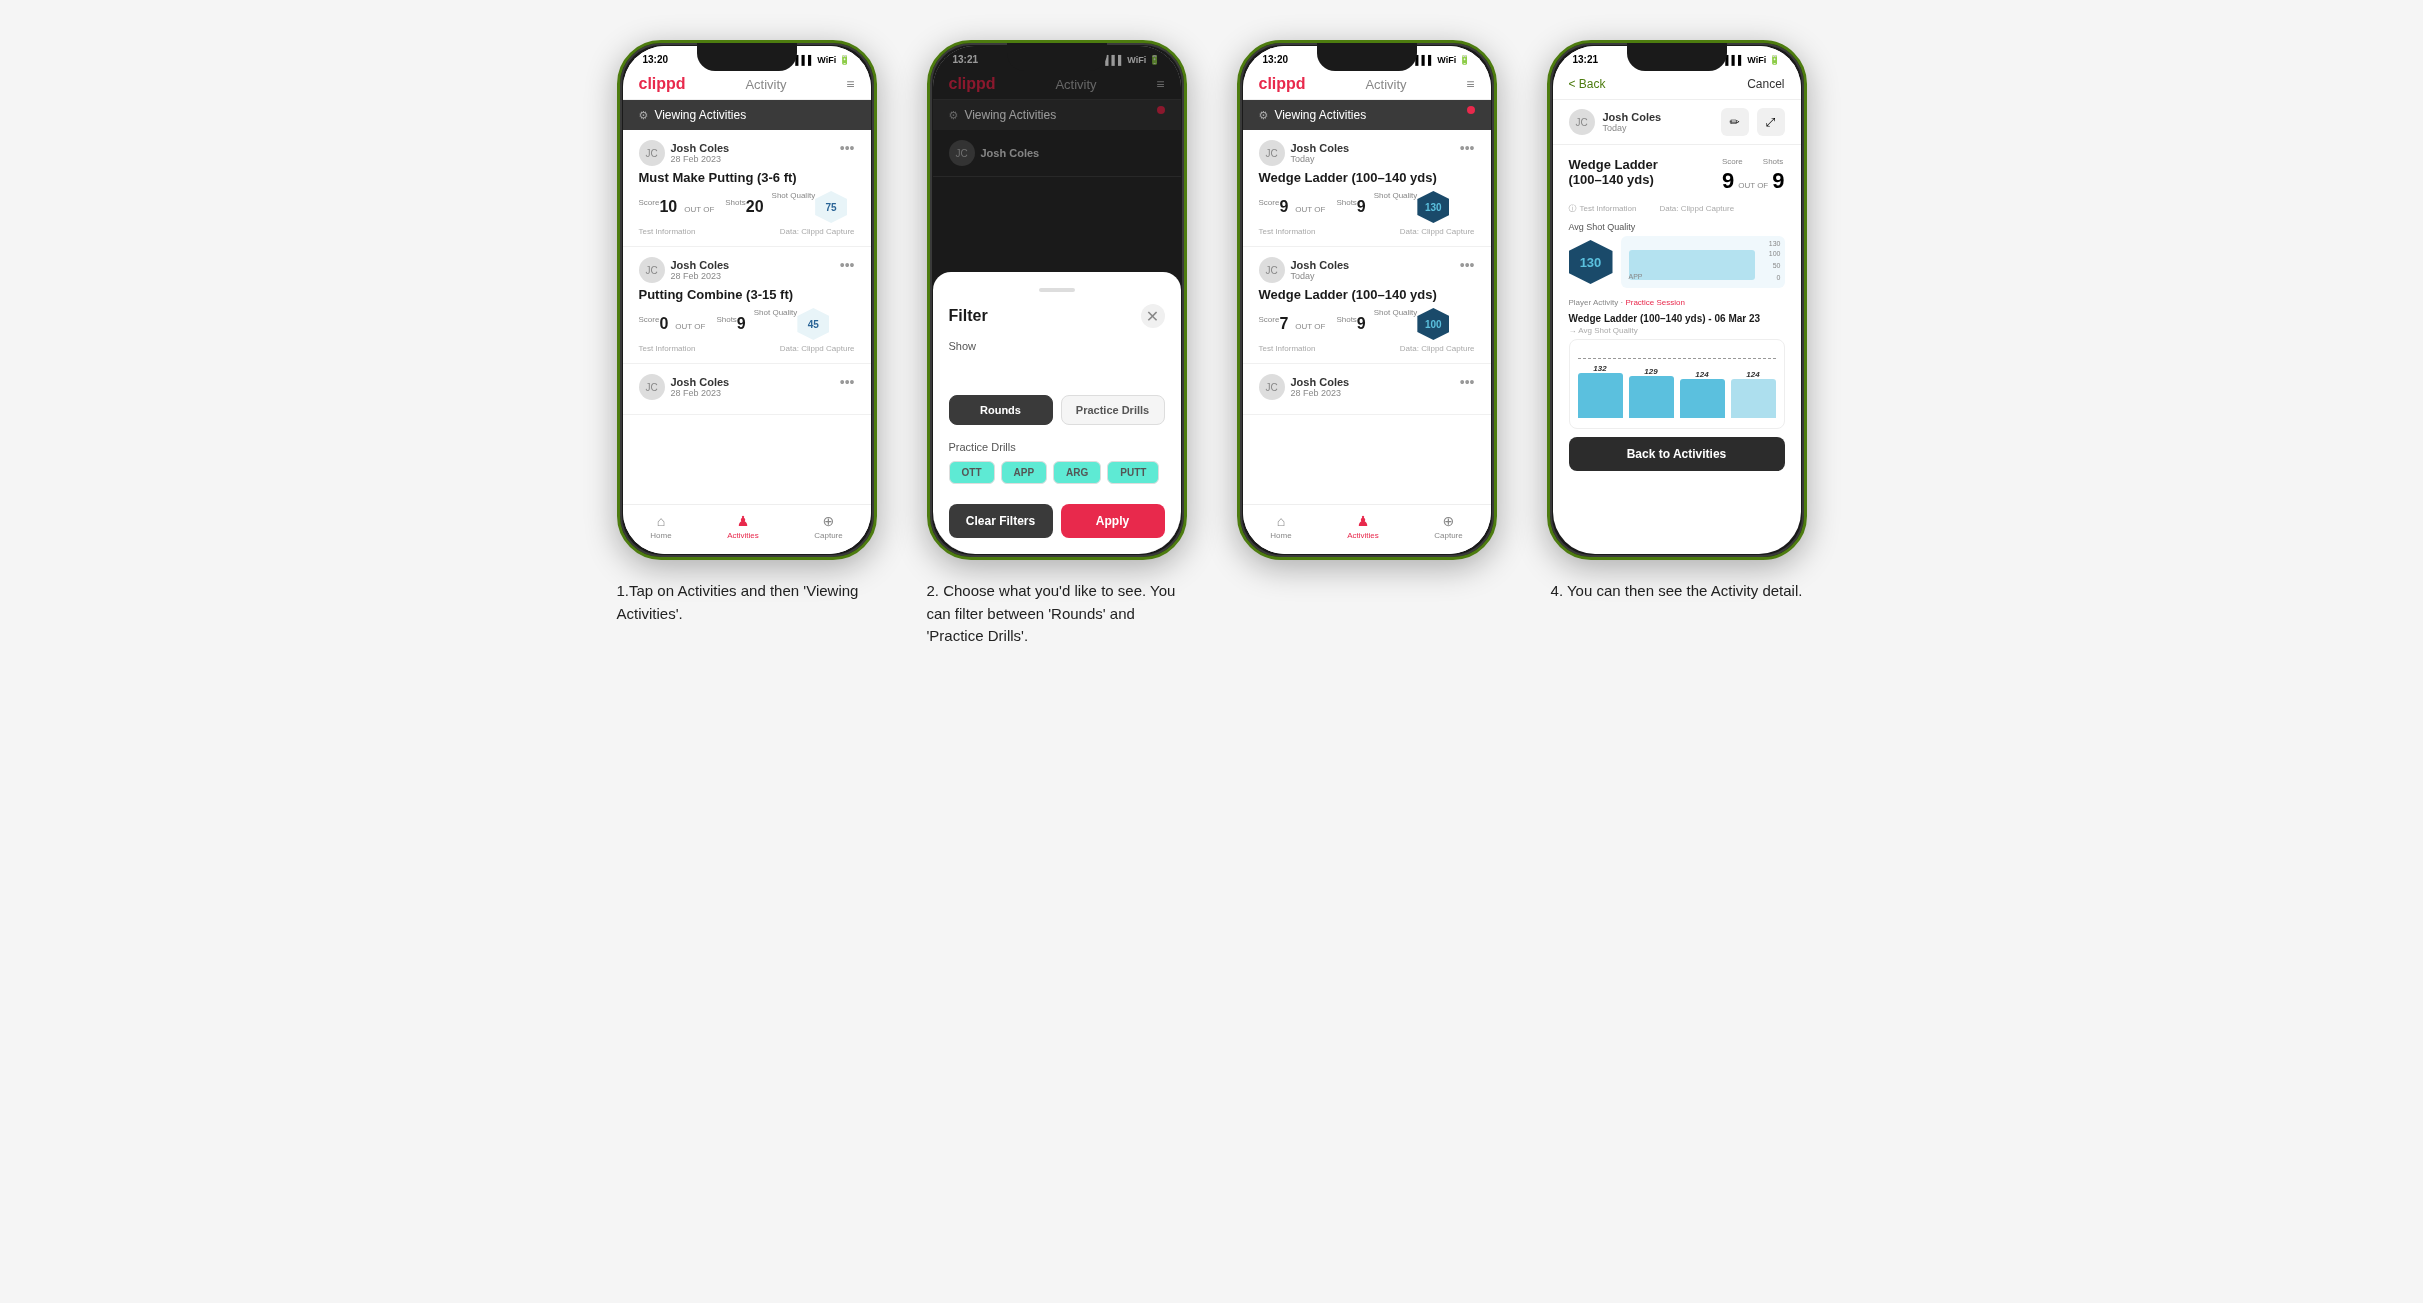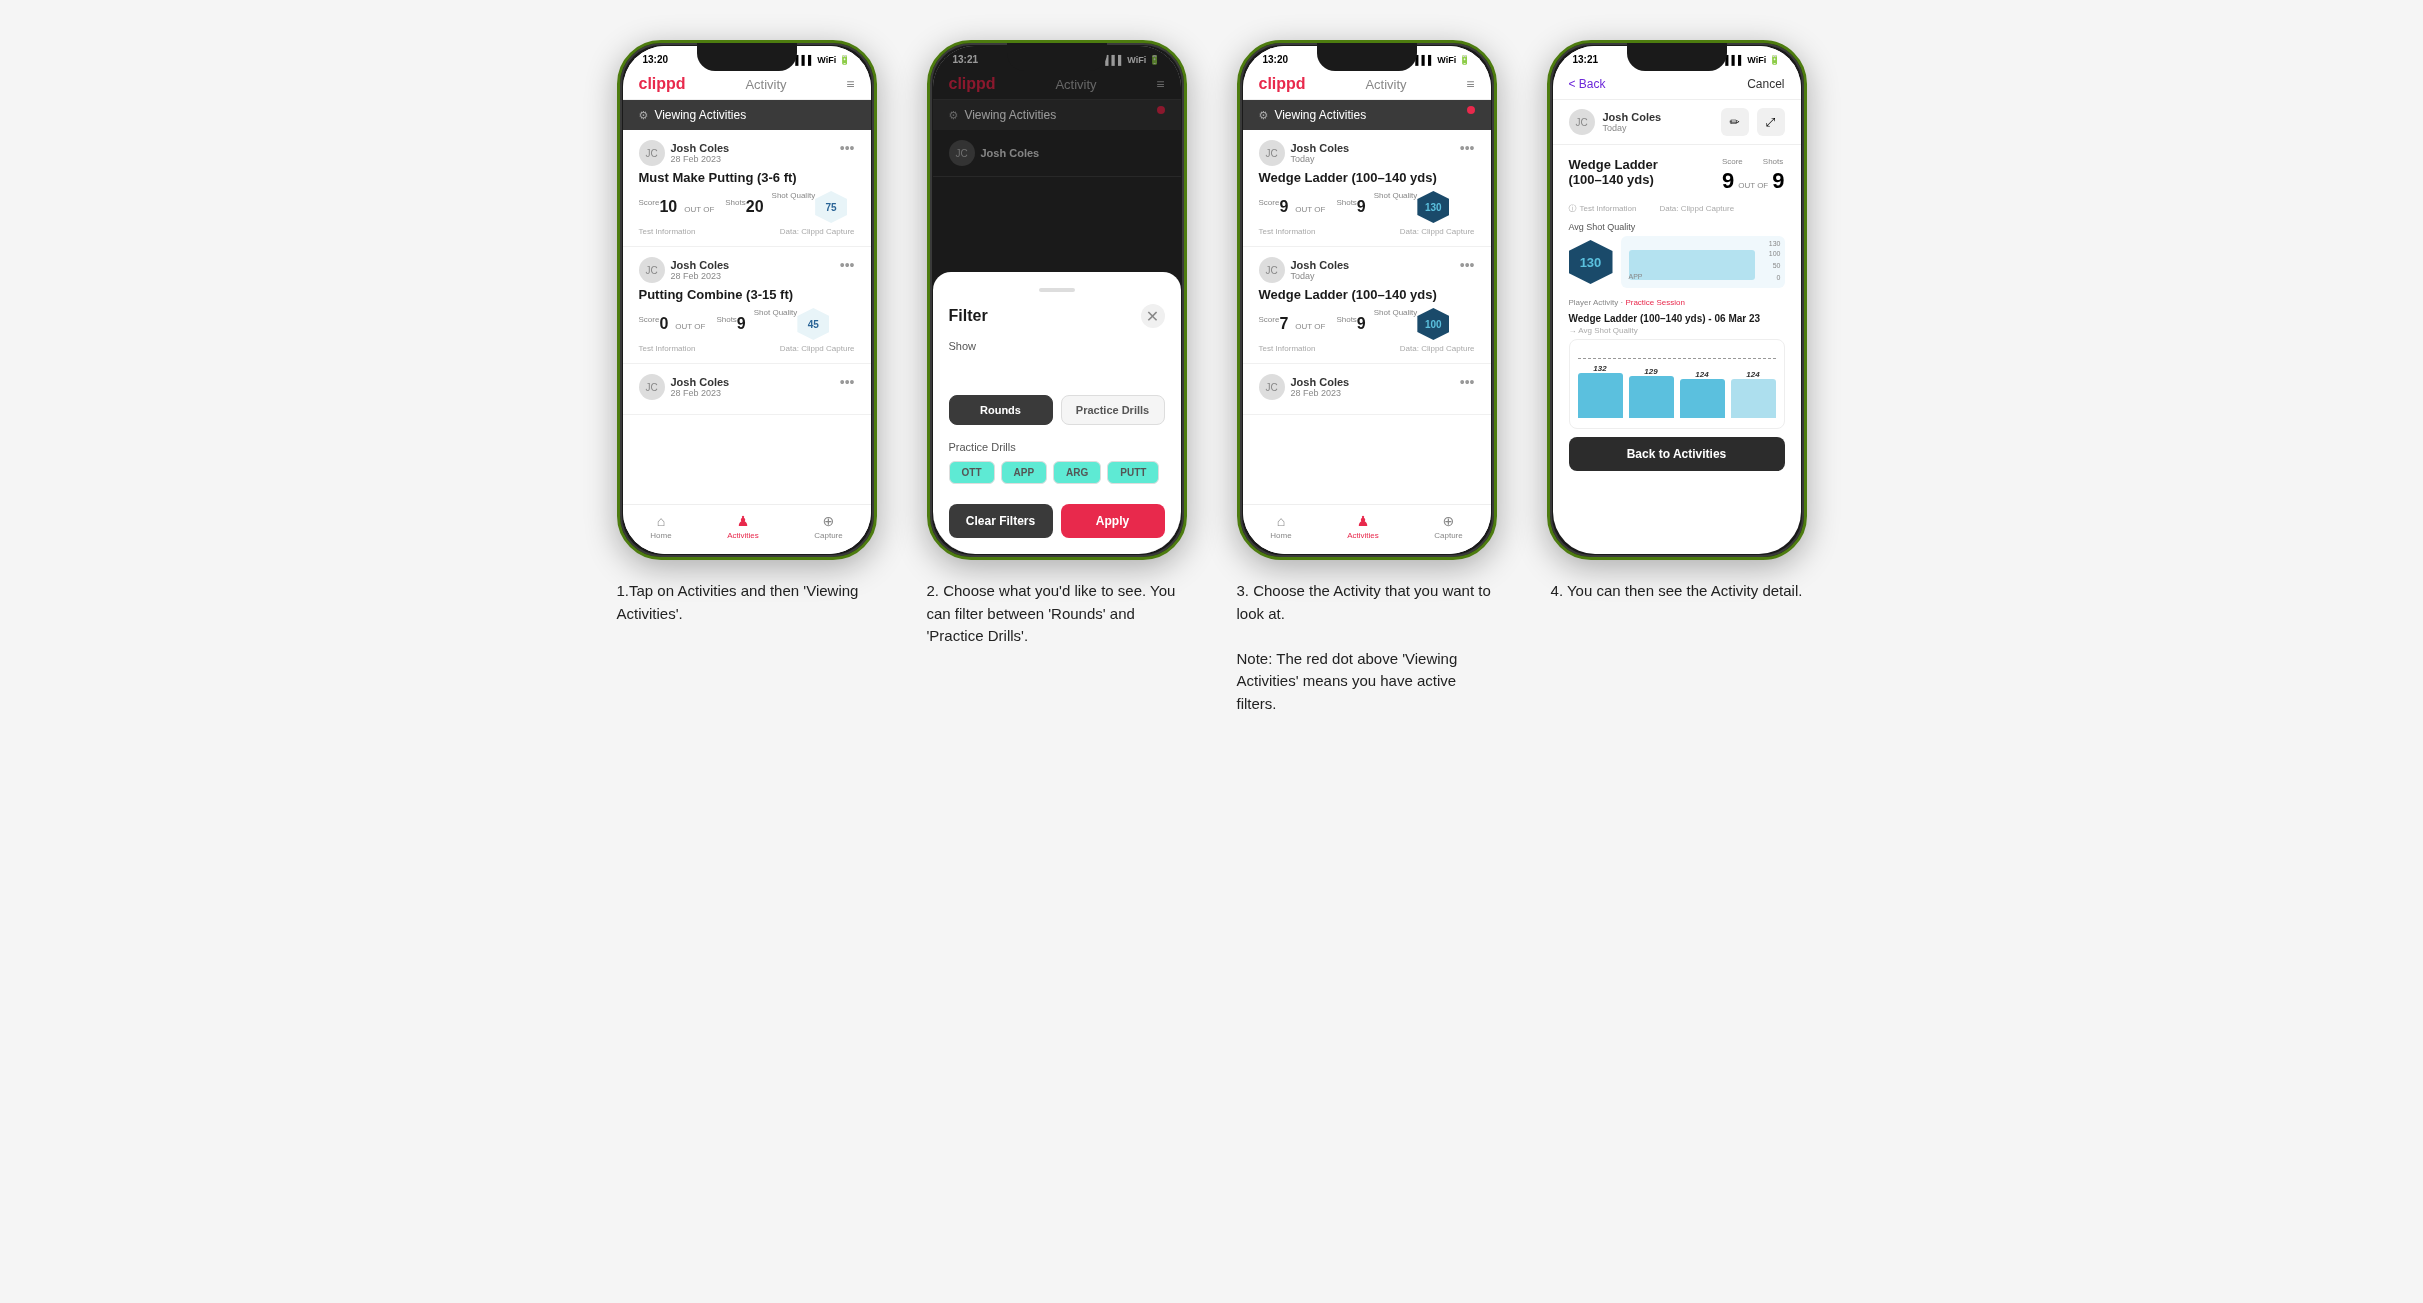--- a/index.html
+++ b/index.html
@@ -281,21 +281,21 @@
     }
     
     .detail-header {
       display: flex;
       justify-content: space-between;
       align-items: center;
       padding: 8px 16px;
       background: #fff;
       border-bottom: 1px solid #eee;
     }
-    .back-btn { font-size: 12px; color: #6d28d9; font-weight: 500; }
+    .back-btn { font-size: 12px; color: #4d7c0f; font-weight: 500; }
     .cancel-btn { font-size: 12px; color: #333; }
     .detail-user-row {
       display: flex;
       align-items: center;
       justify-content: space-between;
       padding: 8px 16px;
       border-bottom: 1px solid #eee;
     }
     .detail-user-info { display: flex; align-items: center; gap: 8px; }
     .detail-actions { display: flex; gap: 8px; }
@@ -714,23 +714,20 @@
               <span>Activities</span>
             </div>
             <div class="nav-item">
               <span class="nav-icon">⊕</span>
               <span>Capture</span>
             </div>
           </div>
         </div>
       </div>
     </div>
-    <div class="step-desc" style="white-space:pre-line;">3. Choose the Activity that you want to look at.
-
-Note: The red dot above 'Viewing Activities' means you have active filters.</div>
   </div>
 
   <div class="phone-column">
     <div class="phone">
       <div class="phone-notch"></div>
       <div class="phone-screen">
         <div class="screen-content">
 
           <div class="status-bar">
             <span>13:21</span>

